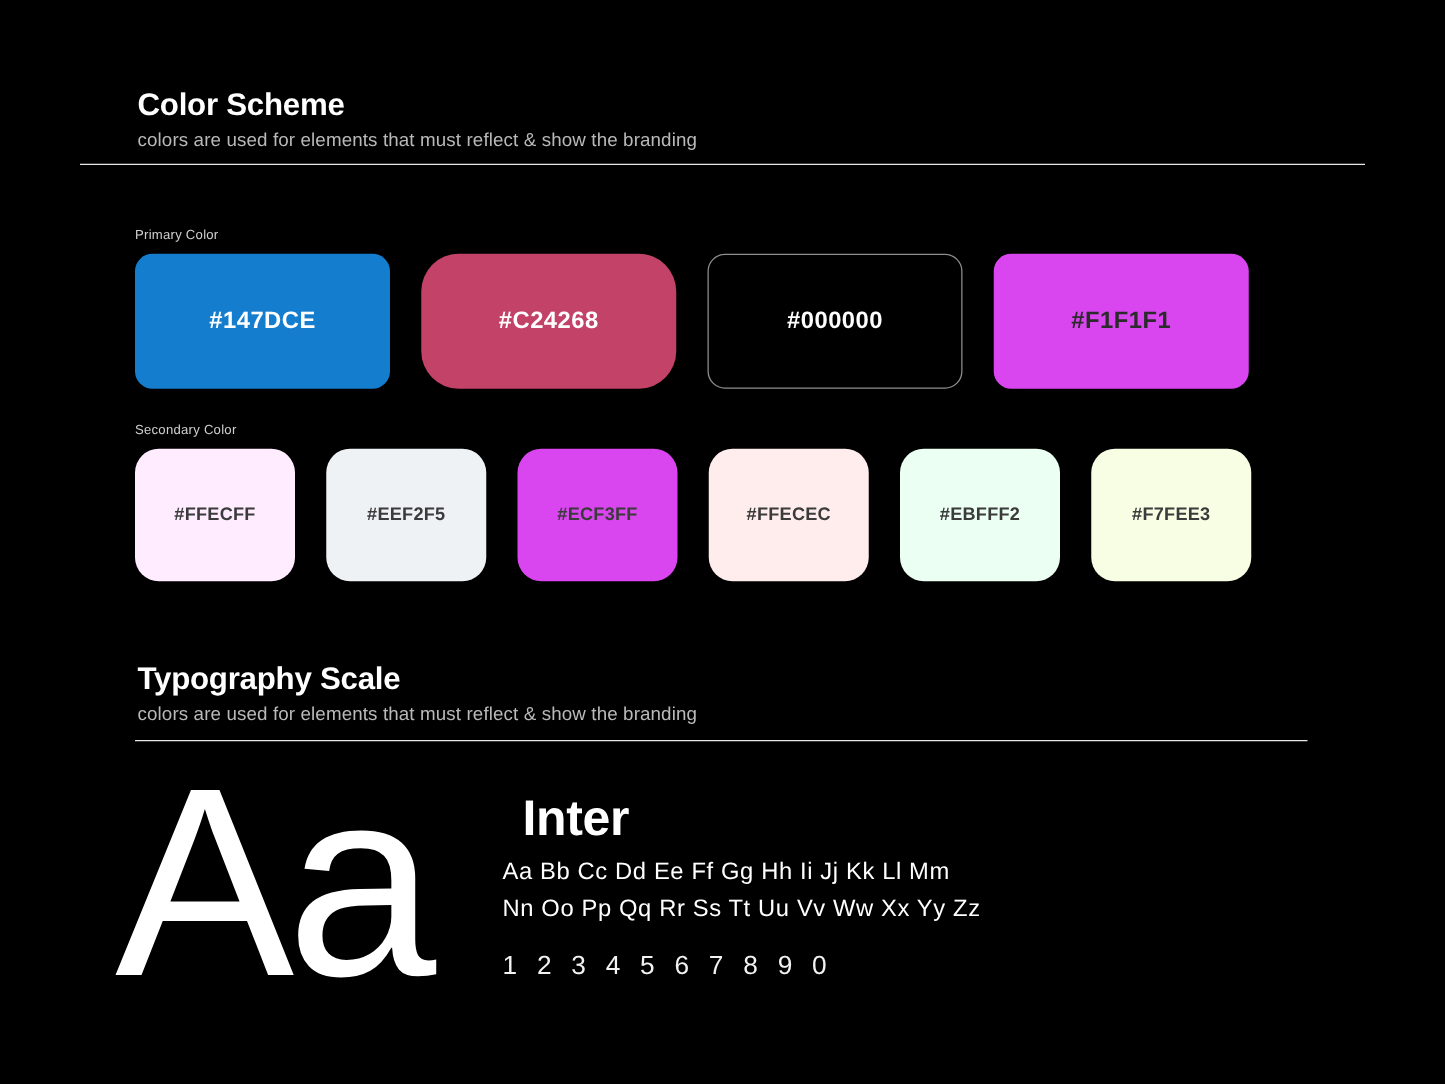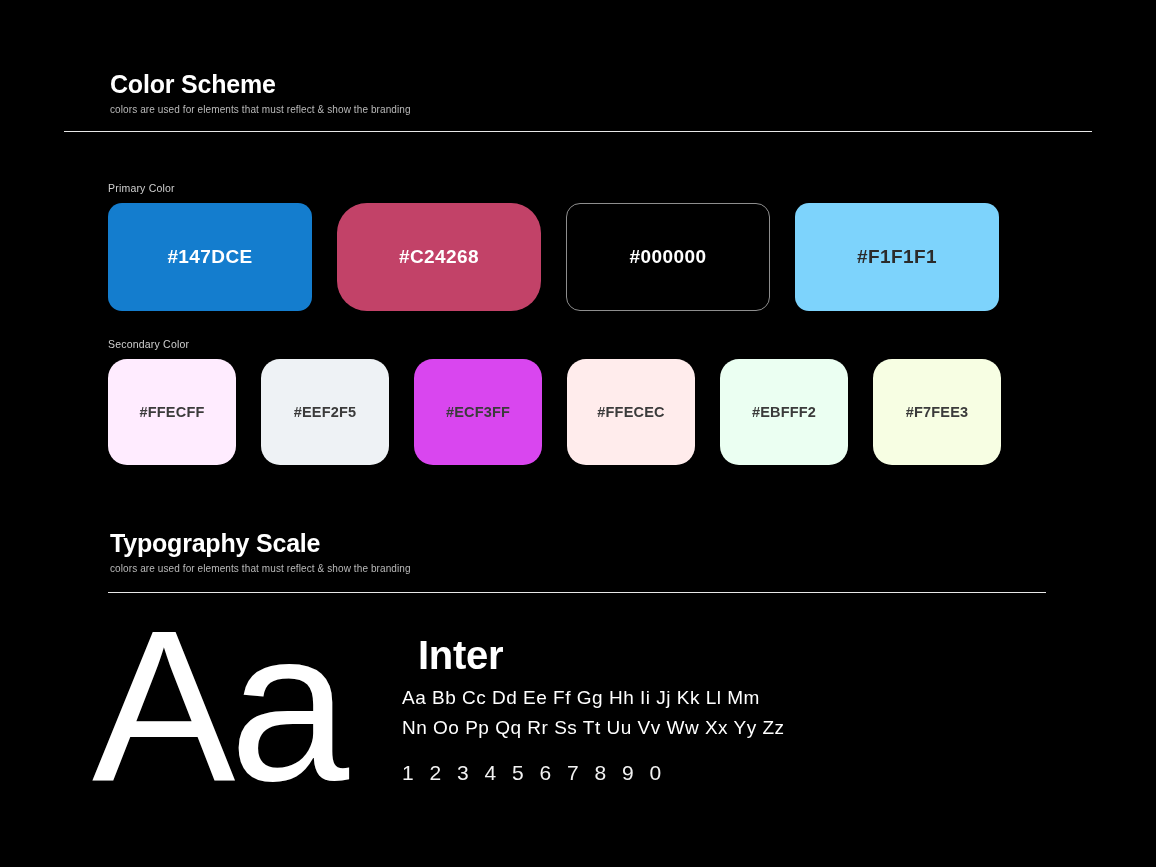--- a/index.html
+++ b/index.html
@@ -30,21 +30,21 @@
   .sec-title {
     position: absolute;
     font-size: 25px;
     font-weight: bold;
     color: #ffffff;
     letter-spacing: -0.2px;
   }
 
   .sec-sub {
     position: absolute;
-    font-size: 10px;
+    font-size: 15px;
     color: #b9b9b9;
     letter-spacing: 0.1px;
   }
 
   .rule {
     position: absolute;
     height: 1px;
     background: #e8e8e8;
   }
 
@@ -164,21 +164,21 @@
     </div>
 
     <div class="swatch primary p1" style="background:#C24268;border-radius:30px;">
       <span style="color:#ffffff;">#C24268</span>
     </div>
 
     <div class="swatch primary p2 outlined" style="background:#000000;">
       <span style="color:#ffffff;text-align:right;">#000000</span>
     </div>
 
-    <div class="swatch primary p3" style="background:#7dd3fc;">
+    <div class="swatch primary p3" style="background:#d946ef;">
       <span style="color:#2b2b2b;">#F1F1F1</span>
     </div>
 
     <div class="group-label" style="left:108px; top:338px;">Secondary  Color</div>
 
     <div class="swatch secondary s0" style="background:#FFECFF;">
       <span>#FFECFF</span>
     </div>
 
     <div class="swatch secondary s1" style="background:#EEF2F5;">

